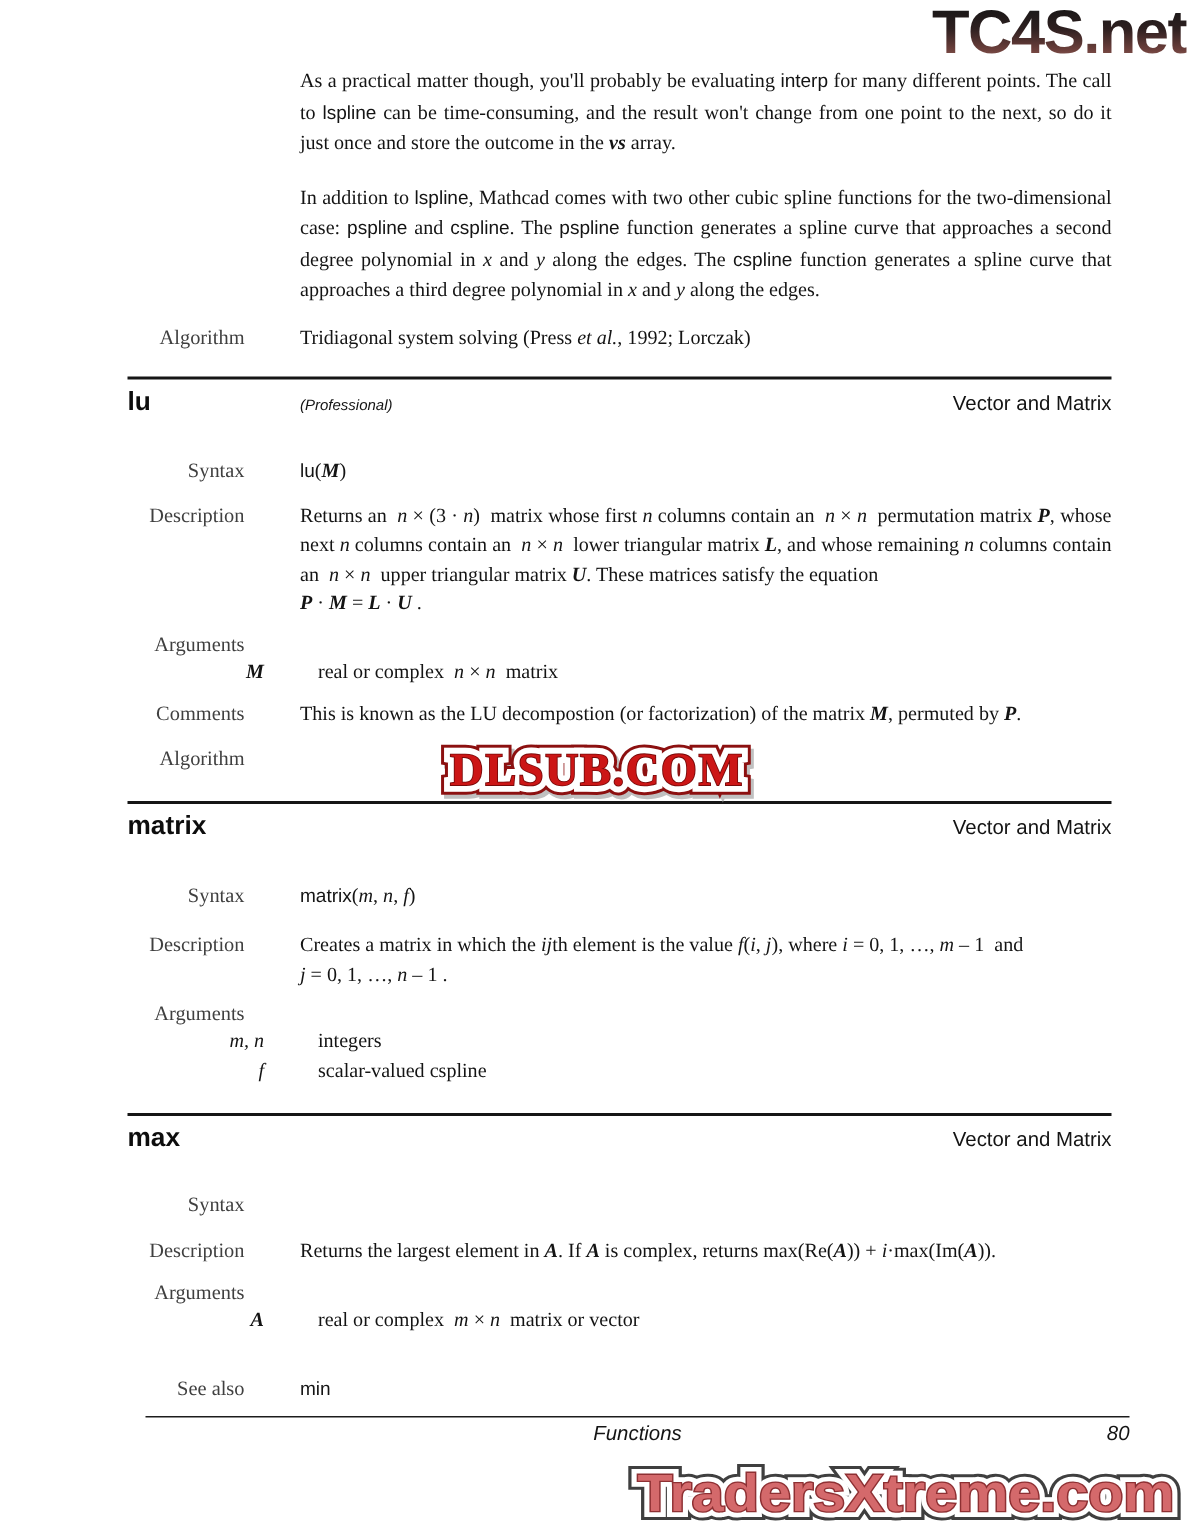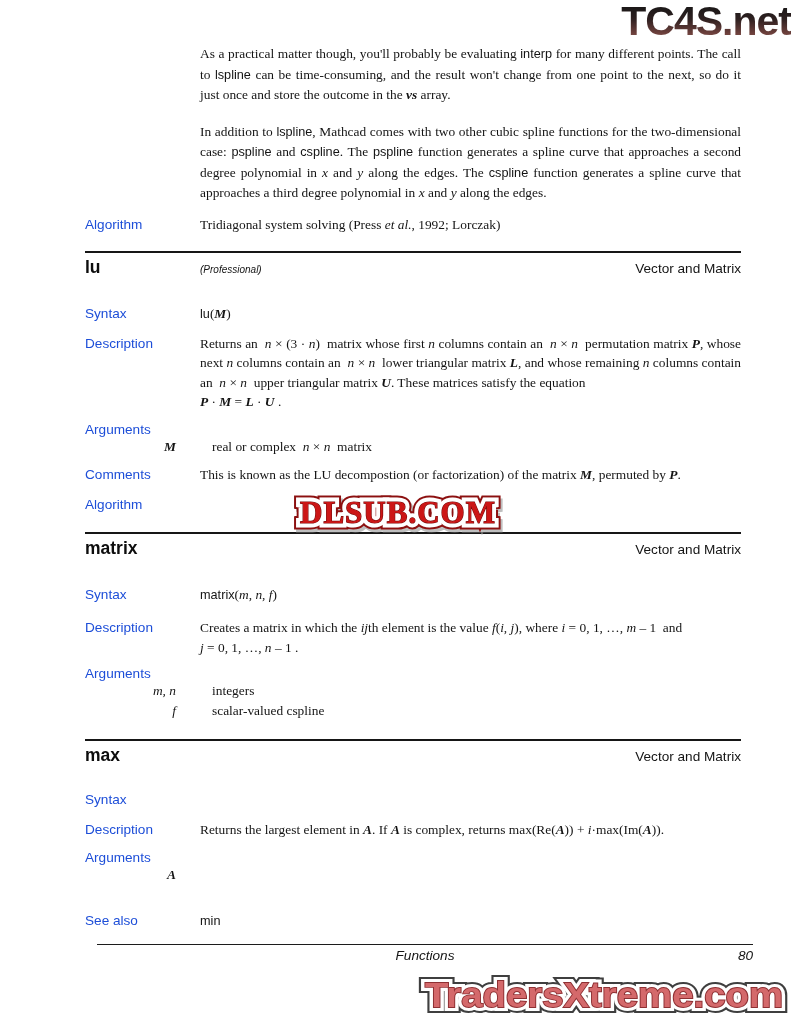--- a/index.html
+++ b/index.html
@@ -16,22 +16,22 @@
   .fn{font-family:"Liberation Sans",sans-serif;font-size:12.7px;}
 
   p.body-par{
     margin:0 0 17px 115px;width:541px;
     font-size:13.4px;line-height:19.5px;text-align:justify;
   }
   p.body-par:last-of-type{margin-bottom:12px;}
 
   .row{display:flex;align-items:baseline;}
   .row .label{
-    flex:0 0 78px;text-align:left;
-    font-family:Liberation Sans, sans-serif;font-size:13.6px;color:#1d4ed8;
+    flex:0 0 78px;text-align:right;
+    font-family:Liberation Serif, serif;font-size:13.6px;color:#404040;
   }
   .row .content{
     margin-left:37px;width:541px;
     font-size:13.4px;line-height:19.5px;text-align:justify;
   }
   .arg-row{display:flex;align-items:baseline;}
   .arg-row .arg-name{
     flex:0 0 91px;text-align:right;font-size:13.4px;line-height:19.5px;
   }
   .arg-row .arg-desc{margin-left:36px;width:541px;font-size:13.4px;line-height:19.5px;}
@@ -147,20 +147,21 @@
   </div>
   <div class="row mt13">
     <div class="label">Description</div>
     <div class="content">Returns the largest element in <span class="bd">A</span>. If <span class="bd">A</span> is complex, returns max(Re(<span class="bd">A</span>)) + <span class="it">i</span>·max(Im(<span class="bd">A</span>)).</div>
   </div>
   <div class="row mt10">
     <div class="label">Arguments</div>
   </div>
   <div class="arg-row">
     <div class="arg-name"><span class="bd">A</span></div>
+    <div class="arg-desc">real or complex &nbsp;<span class="it">m</span> × <span class="it">n</span>&nbsp; matrix or vector</div>
   </div>
   <div class="row mt11">
     <div class="label">See also</div>
     <div class="content"><span class="fn">min</span></div>
   </div>
 
 </div>
 
 <div class="footer">
   <span class="f-center">Functions</span>

